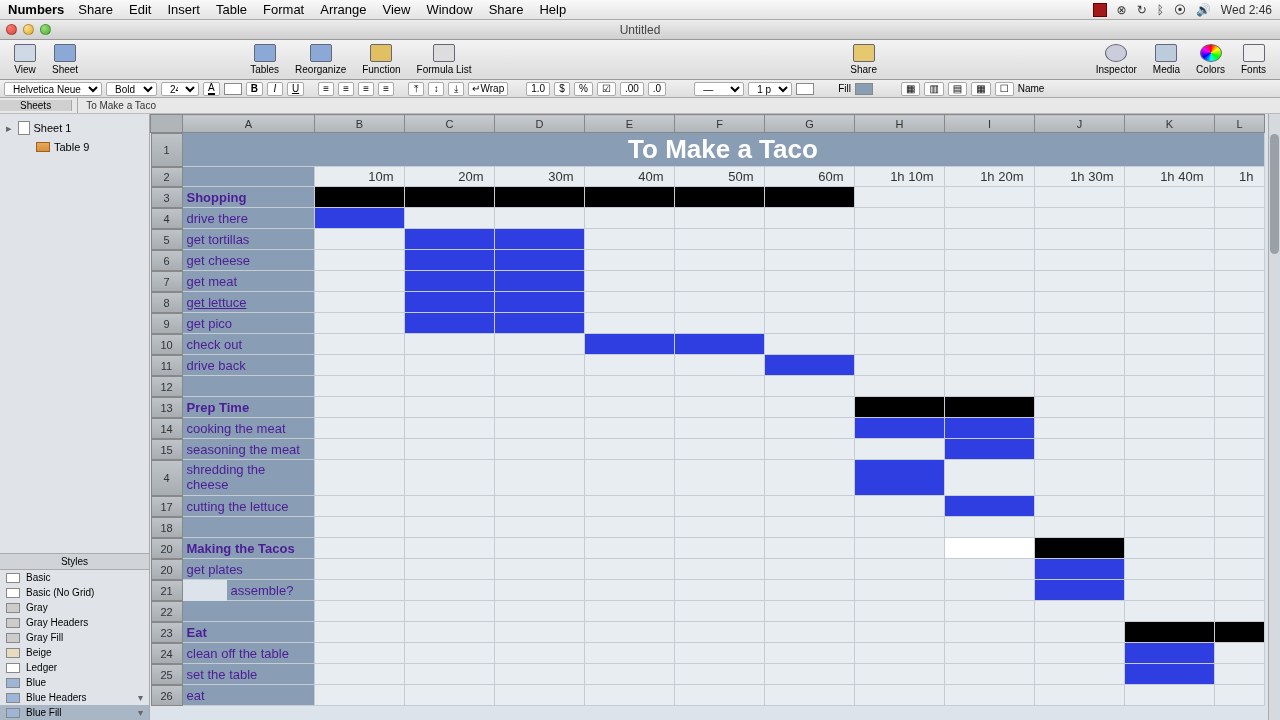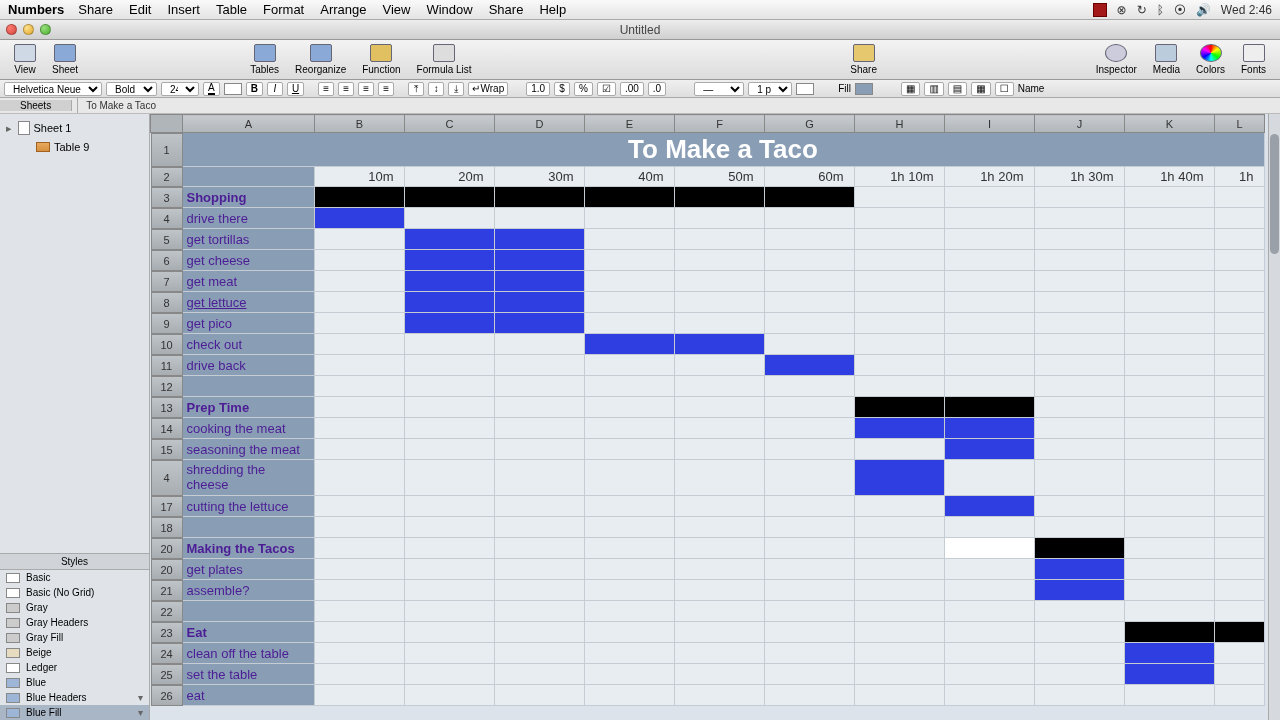--- a/index.html
+++ b/index.html
@@ -1057,21 +1057,21 @@
               <td>
                 <div class="cell " style="height:21px"></div>
               </td>
               <td>
                 <div class="cell " style="height:21px"></div>
               </td>
             </tr>
             <tr>
               <td class="rowhead" style="height:21px">21</td>
               <td>
-                <div class="cell task-col " style="height:21px;">assemble?</div>
+                <div class="cell task-col " style="height:21px;margin-left:44px;">assemble?</div>
               </td>
               <td>
                 <div class="cell " style="height:21px"></div>
               </td>
               <td>
                 <div class="cell " style="height:21px"></div>
               </td>
               <td>
                 <div class="cell " style="height:21px"></div>
               </td>

